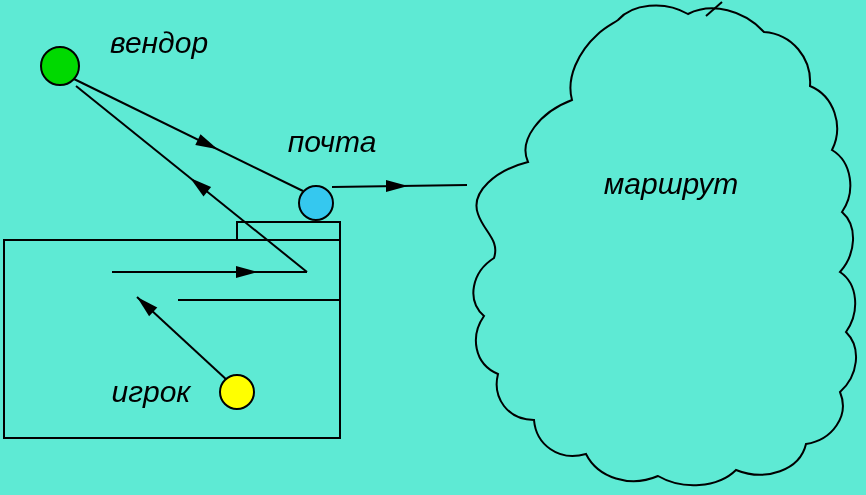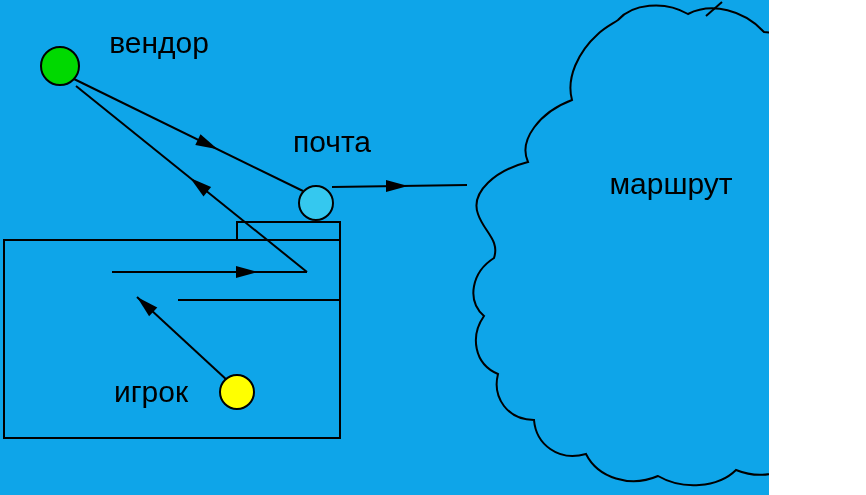--- a/index.html
+++ b/index.html
@@ -2,25 +2,26 @@
 <html><head>
 <meta charset="utf-8">
 <style>
   html, body {
     margin: 0;
     padding: 0;
     background: #ffffff;
   }
   .canvas {
     position: relative;
-    width: 769px;
+    width: 866px;
     height: 495px;
-    background: #0ea5e9;
+    background: #5eead4;
     font-family: "Liberation Sans", sans-serif;
     overflow: hidden;
+    font-style: italic;
   }
   svg text {
     font-family: "Liberation Sans", sans-serif;
     font-size: 30px;
     fill: #000000;
   }
 </style>
 </head>
 <body>
 

